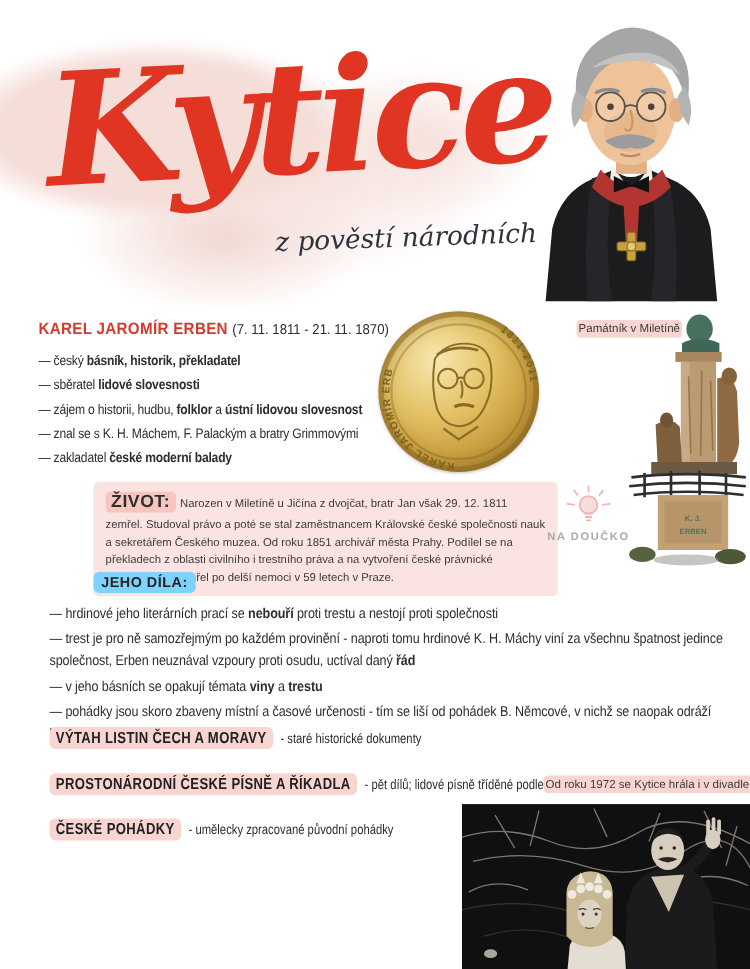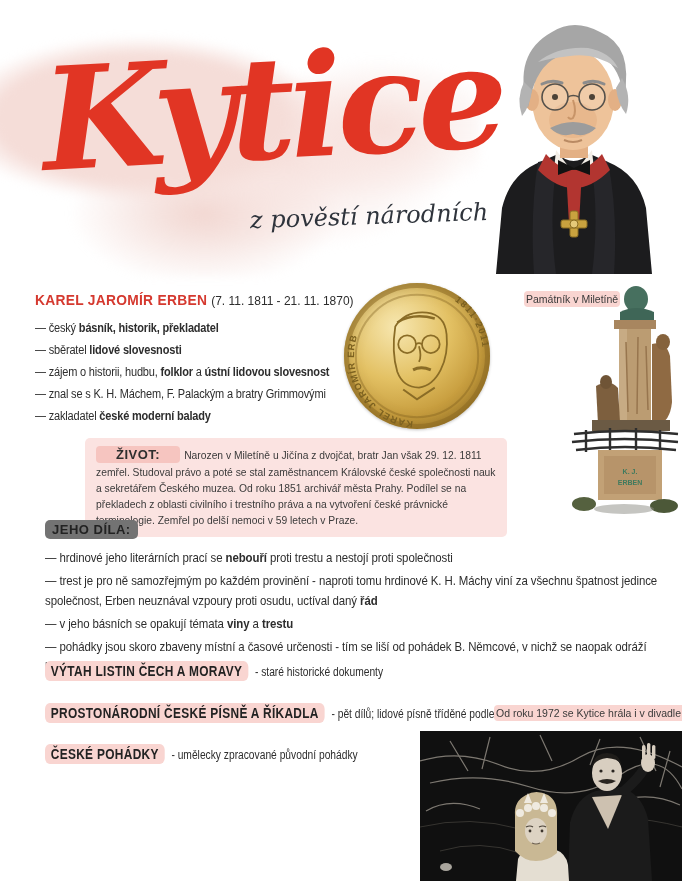--- a/index.html
+++ b/index.html
@@ -34,29 +34,29 @@
   .author{left:35px;top:291px;width:420px;}
   .author-heading{white-space:nowrap;transform:scaleX(.92);transform-origin:0 50%;}
   .author-name{color:#d5392f;font-weight:bold;font-size:15px;letter-spacing:.3px;}
   .author-dates{font-size:13px;color:#2d2d2d;}
   .facts{margin-top:8px;width:420px;transform:scaleX(.88);transform-origin:0 0;}
   .facts .hand-line{white-space:nowrap;font-size:12.5px;line-height:22px;letter-spacing:-.2px;}
   .hand-line .bold{font-weight:bold;}
 
   .zivot{left:85px;top:438px;width:422px;box-sizing:border-box;background:#fbe3e1;border-radius:5px;
     padding:7px 11px 8px 11px;font-size:10.3px;line-height:1.55;color:#3a3a3a;}
-  .zivot-label{background:#f6c5c0;border-radius:4px;padding:1px 20px;font-weight:bold;font-size:13px;
+  .zivot-label{background:#f6c5c0;border-radius:4px;padding:1px 5px;font-weight:bold;font-size:16px;
     color:#2e2e2e;letter-spacing:.5px;margin-right:4px;text-align:center;}
 
   .watermark{left:492px;top:440px;width:86px;text-align:center;z-index:2;}
   .wm-text{font-size:10px;font-weight:bold;letter-spacing:1.5px;color:#a9a9a9;margin-top:-4px;}
 
   .works{left:45px;top:520px;width:630px;}
-  .works-label{display:inline-block;background:#737373;border-radius:5px;padding:2px 7px;
-    font-weight:bold;font-size:13px;letter-spacing:.5px;color:#222;}
+  .works-label{display:inline-block;background:#7dd3fc;border-radius:5px;padding:2px 7px;
+    font-weight:bold;font-size:13px;letter-spacing:.5px;color:#222;margin-left:40px;}
   .bullets{margin-top:9px;width:706px;transform:scaleX(.88);transform-origin:0 0;}
   .bullets .hand-line{font-size:13px;line-height:20px;margin-bottom:3px;letter-spacing:-.1px;}
 
   .book-row{white-space:nowrap;transform:scaleX(.82);transform-origin:0 50%;}
   .book1{left:45px;top:662px;}
   .book2{left:45px;top:704px;}
   .book3{left:45px;top:745px;}
   .book-title{font-weight:bold;font-size:14.5px;letter-spacing:.4px;background:#f9d5d1;
     border-radius:6px;padding:2px 7px;color:#222;}
   .book-desc{font-size:12.5px;margin-left:4px;color:#2d2d2d;}
@@ -179,20 +179,30 @@
       <ellipse cx="18" cy="222" rx="12" ry="7" fill="#55613f"></ellipse>
       <ellipse cx="98" cy="224" rx="14" ry="7" fill="#4c5838"></ellipse>
       <ellipse cx="58" cy="227" rx="30" ry="5" fill="#8b8b83" opacity=".5"></ellipse>
     </svg>
   </div>
 
   <div class="abs zivot">
     <span class="zivot-label">ŽIVOT:</span><span>Narozen v Miletíně u Jičína z dvojčat, bratr Jan však 29. 12. 1811 zemřel. Studoval právo a poté se stal zaměstnancem Královské české společnosti nauk a sekretářem Českého muzea. Od roku 1851 archivář města Prahy. Podílel se na překladech z oblasti civilního i trestního práva a na vytvoření české právnické terminologie. Zemřel po delší nemoci v 59 letech v Praze.</span>
   </div>
 
+  <div class="abs watermark">
+    <svg width="46" height="42" viewBox="0 0 46 42">
+      <g stroke="#efb3b6" stroke-width="1.6" fill="none" stroke-linecap="round">
+        <path d="M23 2 L23 7 M10 6 L13 10 M36 6 L33 10 M4 18 L10 19 M42 18 L36 19"></path>
+      </g>
+      <circle cx="23" cy="19" r="8" fill="#f9dcdd" stroke="#efb3b6" stroke-width="1.6"></circle>
+      <path d="M20 27 L26 27 M20.5 30 L25.5 30 M21.5 33 L24.5 33" stroke="#efb3b6" stroke-width="1.6" stroke-linecap="round"></path>
+    </svg>
+    <div class="wm-text">NA DOUČKO</div>
+  </div>
 
   <div class="abs works">
     <span class="works-label">JEHO DÍLA:</span>
     <div class="bullets">
         <div class="hand-line"><span>— hrdinové jeho literárních prací se </span><span class="bold">nebouří</span><span> proti trestu a nestojí proti společnosti</span></div>
         <div class="hand-line"><span>— trest je pro ně samozřejmým po každém provinění - naproti tomu hrdinové K. H. Máchy viní za všechnu špatnost jedince společnost, Erben neuznával vzpoury proti osudu, uctíval daný </span><span class="bold">řád</span></div>
         <div class="hand-line"><span>— v jeho básních se opakují témata </span><span class="bold">viny</span><span> a </span><span class="bold">trestu</span></div>
         <div class="hand-line"><span>— pohádky jsou skoro zbaveny místní a časové určenosti - tím se liší od pohádek B. Němcové, v nichž se naopak odráží konkrétní životní prostředí a situace</span></div>
       </div>
   </div>

